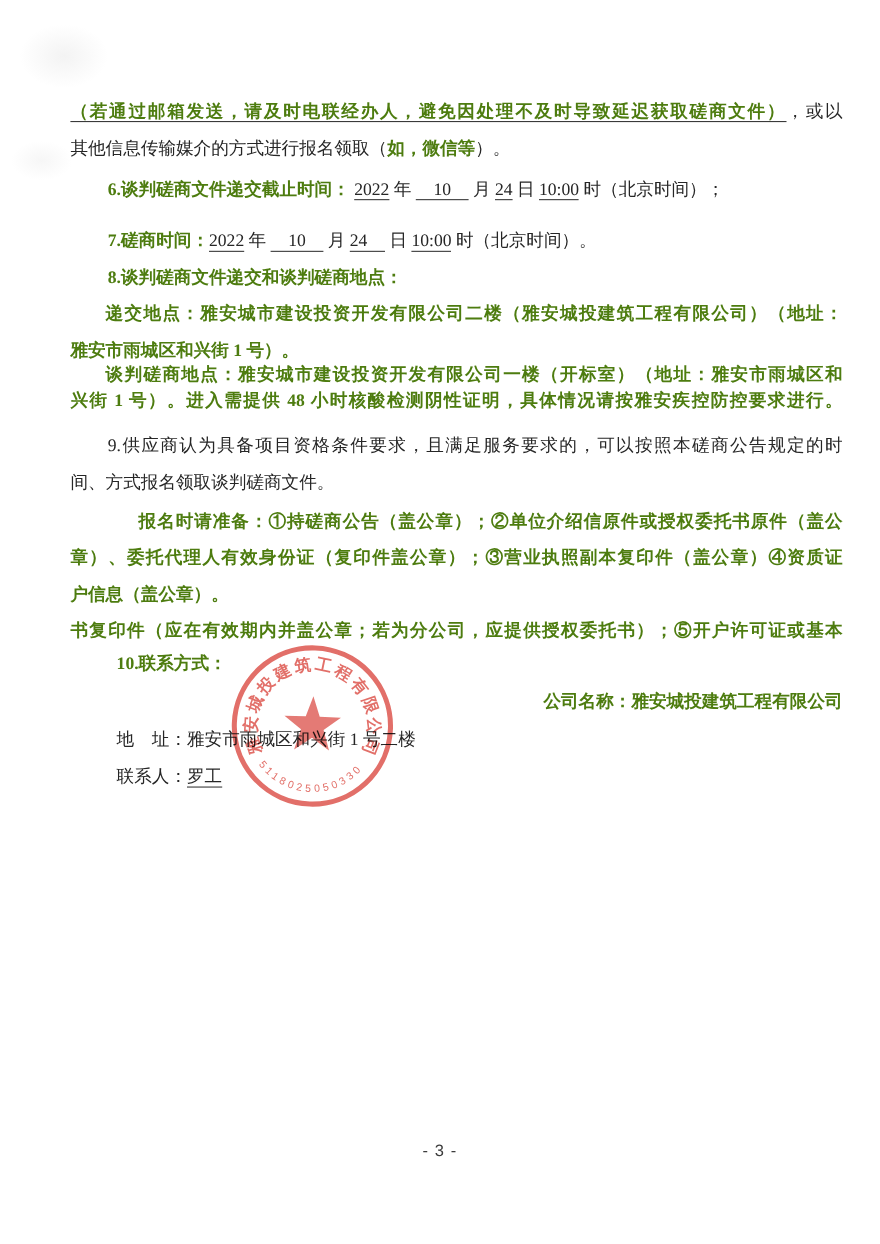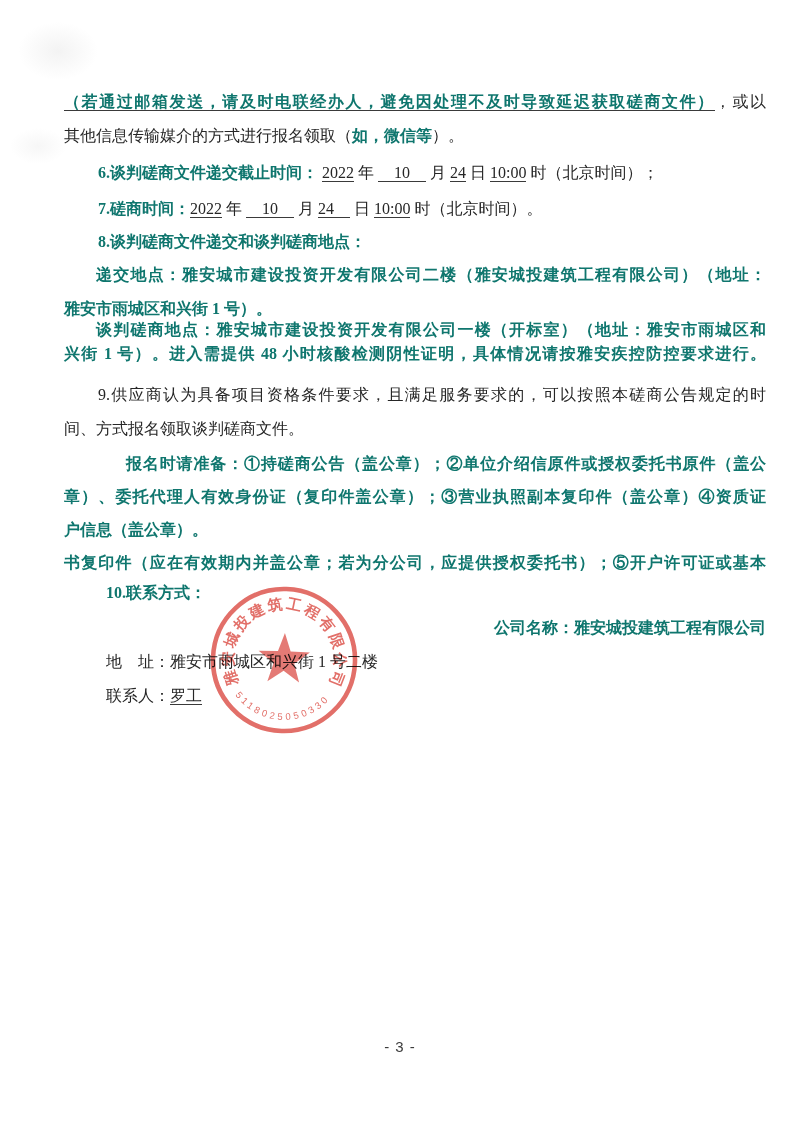--- a/index.html
+++ b/index.html
@@ -5,21 +5,21 @@
   html,body { margin:0; padding:0; background:#ffffff; }
   .page {
     position:relative; width:800px; height:1131px; background:#ffffff;
     font-family:"Liberation Serif","DejaVu Serif",serif; color:#262626;
     overflow:hidden;
   }
   .doc { position:absolute; left:64px; top:85px; width:702px; font-size:16px; }
   .para { margin:0; }
   .line { white-space:pre-wrap; text-align:left; }
   .line.full { text-align:justify; text-align-last:justify; }
-  .b { font-weight:bold; color:#0f766e; }
+  .b { font-weight:bold; color:#4d7c0f; }
   .u { border-bottom:1px solid #3a3a3a; }
   .footer {
     position:absolute; left:0; top:1038px; width:100%;
     text-align:center; font-size:15px; letter-spacing:1px; color:#3c3c3c;
     font-family:"Liberation Sans","DejaVu Sans",sans-serif;
   }
   .stamp {
     position:absolute; left:205px; top:581px; width:158px; height:158px;
     opacity:.85; mix-blend-mode:multiply; transform:rotate(2deg);
   }
@@ -37,21 +37,21 @@
   <div class="smudge2"></div>
 
   <div class="doc">
       <div class="para" style="margin-top: 0px; line-height: 34px;">
         <div class="line full"><span class="b u">（若通过邮箱发送，请及时电联经办人，避免因处理不及时导致延迟获取磋商文件）</span><span class="">，或以</span></div>
         <div class="line"><span class="">其他信息传输媒介的方式进行报名领取（</span><span class="b ">如，微信等</span><span class="">）。</span></div>
       </div>
       <div class="para" style="margin-top: 3px; line-height: 34px;">
         <div class="line" style="padding-left: 34px;"><span class="b ">6.谈判磋商文件递交截止时间： </span><span class="u">2022</span><span class=""> 年 </span><span class="u">　10　</span><span class=""> 月 </span><span class="u">24</span><span class=""> 日 </span><span class="u">10:00</span><span class=""> 时（北京时间）；</span></div>
       </div>
-      <div class="para" style="margin-top: 2px; line-height: 34px;">
+      <div class="para" style="margin-top: 13px; line-height: 34px;">
         <div class="line" style="padding-left: 34px;"><span class="b ">7.磋商时间：</span><span class="u">2022</span><span class=""> 年 </span><span class="u">　10　</span><span class=""> 月 </span><span class="u">24　</span><span class=""> 日 </span><span class="u">10:00</span><span class=""> 时（北京时间）。</span></div>
       </div>
       <div class="para" style="margin-top: -1px; line-height: 34px;">
         <div class="line" style="padding-left: 34px;"><span class="b ">8.谈判磋商文件递交和谈判磋商地点：</span></div>
       </div>
       <div class="para" style="margin-top: -1px; line-height: 34px;">
         <div class="line full" style="padding-left: 32px;"><span class="b ">递交地点：雅安城市建设投资开发有限公司二楼（雅安城投建筑工程有限公司）（地址：</span></div>
         <div class="line"><span class="b ">雅安市雨城区和兴街 1 号）。</span></div>
       </div>
       <div class="para" style="margin-top: -8px; line-height: 24px;">

